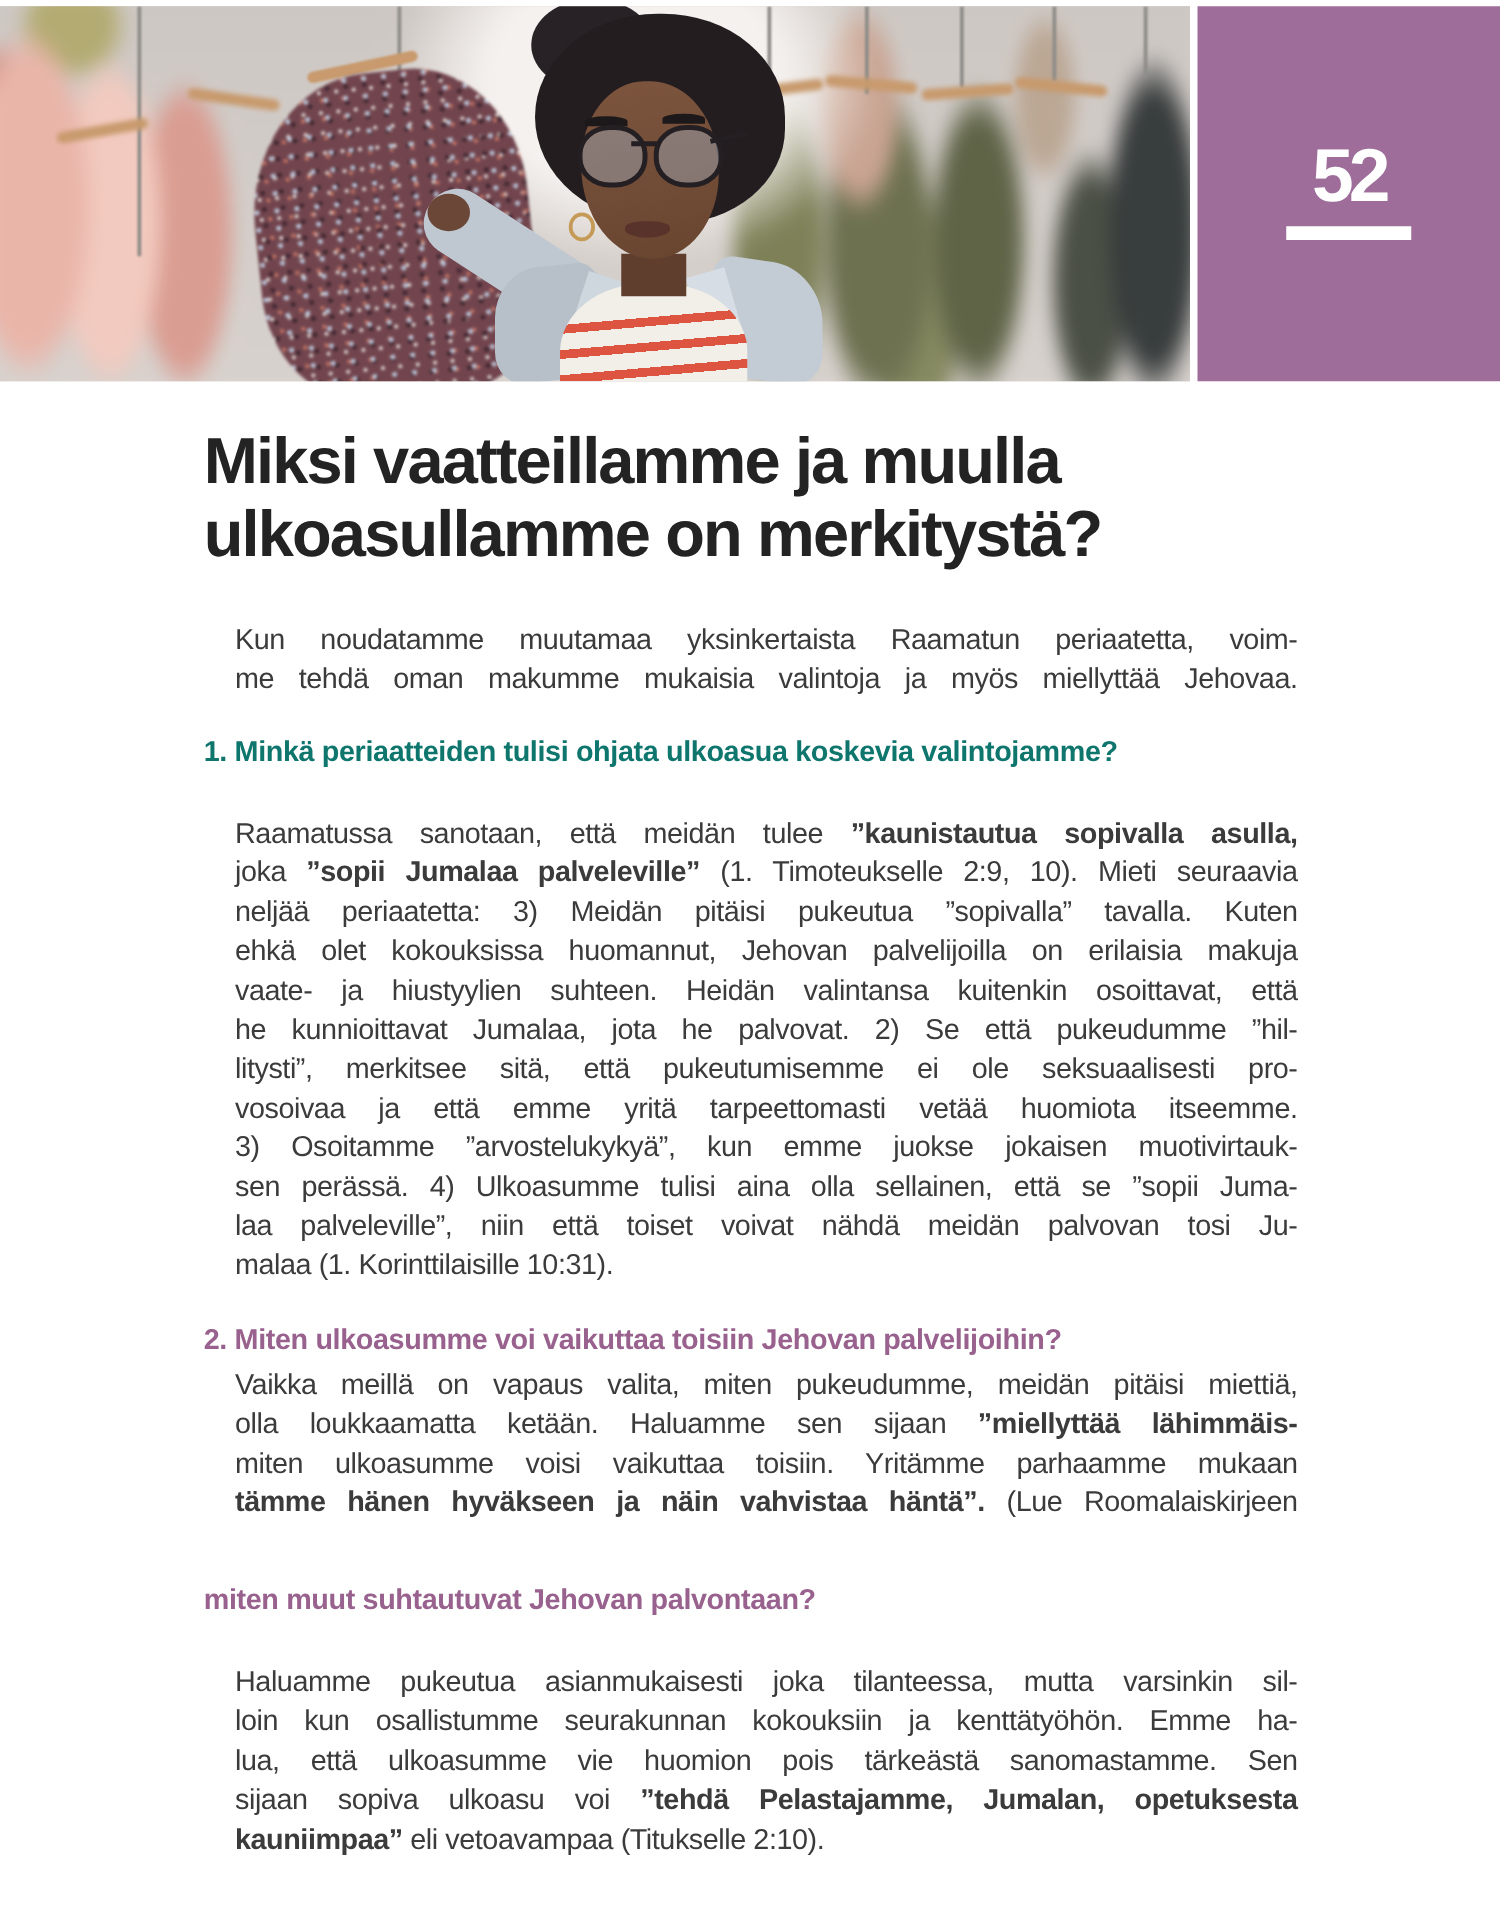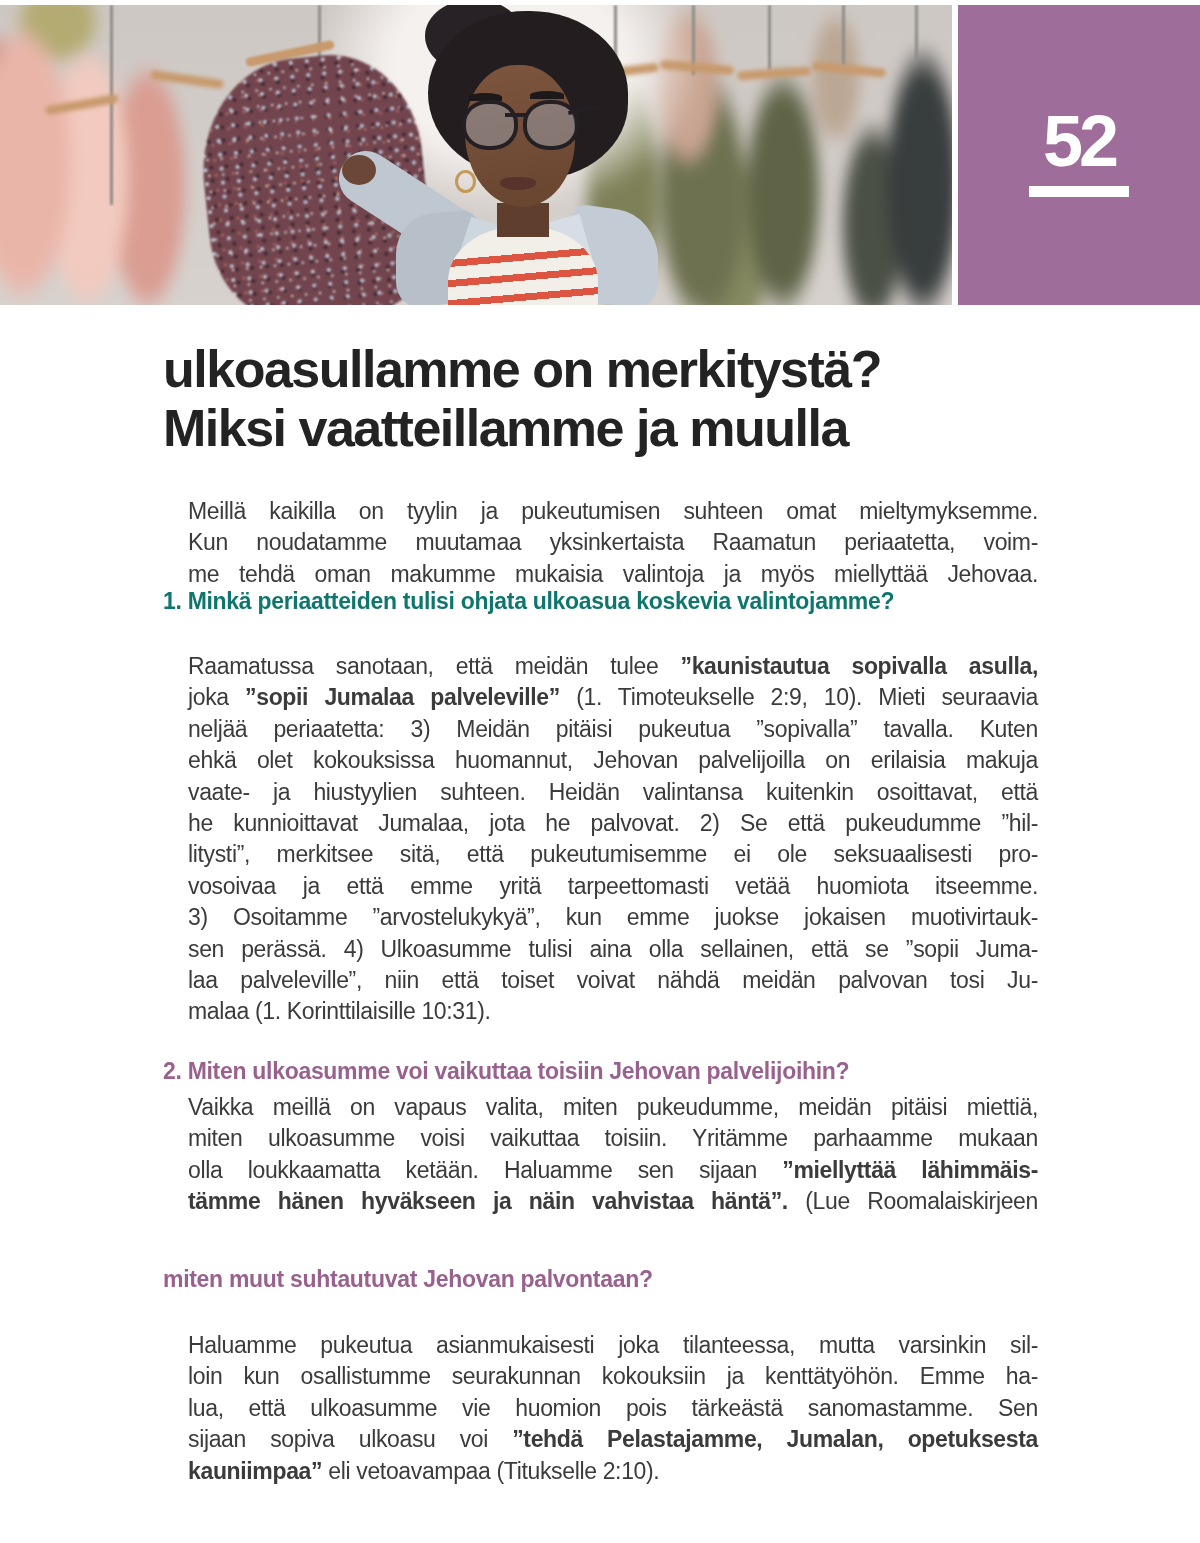--- a/index.html
+++ b/index.html
@@ -52,21 +52,21 @@
   .h-brow{width:34px;height:8px;background:#1d181a;border-radius:50% 50% 0 0;}
   .h-lens{width:48px;height:42px;border:4px solid #241f22;border-radius:46%;background:rgba(175,200,230,.35);}
   .h-bridge{left:505px;top:108px;width:22px;height:4px;background:#241f22;}
   .h-temple{left:568px;top:103px;width:30px;height:4px;background:#241f22;transform:rotate(-12deg);}
   .h-earring{left:455px;top:165px;width:15px;height:17px;border:3px solid #c59a57;border-radius:50%;}
   .h-lips{left:500px;top:172px;width:36px;height:13px;background:#57332b;border-radius:40% 40% 50% 50%;}
 
   
   .badge{position:absolute;left:958px;top:5px;width:242px;height:300px;
     display:flex;flex-direction:column;align-items:center;justify-content:center;gap:16px;}
-  .badge-num{color:#fff;font-weight:bold;font-size:72px;line-height:.78;letter-spacing:-4px;}
+  .badge-num{color:#fff;font-weight:bold;font-size:60px;line-height:.78;letter-spacing:-4px;}
   .badge-bar{width:100px;height:11px;background:#fff;}
 
   
   .title{position:absolute;left:163px;top:340px;width:900px;margin:0;
     font-size:52px;line-height:59px;font-weight:bold;letter-spacing:-1.5px;color:#232323;}
   .para{position:absolute;left:188px;width:850px;font-size:23px;line-height:31.4px;letter-spacing:-.35px;}
   .para b{font-weight:bold;}
   .justify .ln{text-align:justify;text-align-last:justify;}
   .justify .ln-last{text-align-last:left;}
   .justify.fill-last .ln-last{text-align-last:justify;}
@@ -116,26 +116,25 @@
     <div class="h-earring"></div>
     <div class="h-lips"></div>
   </div>
 
   <div class="badge" style="background:#9e6d99">
     <div class="badge-num">52</div>
     <div class="badge-bar"></div>
   </div>
 
   <h1 class="title">
+      <div class="ln">Miksi vaatteillamme ja muulla</div>
       <div class="ln ln-last">ulkoasullamme on merkitystä?</div>
-      <div class="ln">Miksi vaatteillamme ja muulla</div>
     </h1>
 
   <div class="para justify fill-last" style="top:496px">
-      <div class="ln">Meillä kaikilla on tyylin ja pukeutumisen suhteen omat mieltymyksemme.</div>
       <div class="ln">Kun noudatamme muutamaa yksinkertaista Raamatun periaatetta, voim-</div>
       <div class="ln ln-last">me tehdä oman makumme mukaisia valintoja ja myös miellyttää Jehovaa.</div>
     </div>
 
   <h2 class="heading" style="top:586px;color:#0f766e">
       <div class="ln ln-last">1. Minkä periaatteiden tulisi ohjata ulkoasua koskevia valintojamme?</div>
     </h2>
   <div class="para justify" style="top:651px">
       <div class="ln">Raamatussa sanotaan, että meidän tulee <b>”kaunistautua sopivalla asulla,</b></div>
       <div class="ln">joka <b>”sopii Jumalaa palveleville”</b> (1. Timoteukselle 2:9, 10). Mieti seuraavia</div>
@@ -149,22 +148,22 @@
       <div class="ln">sen perässä. 4) Ulkoasumme tulisi aina olla sellainen, että se ”sopii Juma-</div>
       <div class="ln">laa palveleville”, niin että toiset voivat nähdä meidän palvovan tosi Ju-</div>
       <div class="ln ln-last">malaa (1. Korinttilaisille 10:31).</div>
     </div>
 
   <h2 class="heading" style="top:1056px;color:#99628e">
       <div class="ln ln-last">2. Miten ulkoasumme voi vaikuttaa toisiin Jehovan palvelijoihin?</div>
     </h2>
   <div class="para justify" style="top:1092px">
       <div class="ln">Vaikka meillä on vapaus valita, miten pukeudumme, meidän pitäisi miettiä,</div>
+      <div class="ln">olla loukkaamatta ketään. Haluamme sen sijaan <b>”miellyttää lähimmäis-</b></div>
       <div class="ln">miten ulkoasumme voisi vaikuttaa toisiin. Yritämme parhaamme mukaan</div>
-      <div class="ln">olla loukkaamatta ketään. Haluamme sen sijaan <b>”miellyttää lähimmäis-</b></div>
       <div class="ln"><b>tämme hänen hyväkseen ja näin vahvistaa häntä”.</b> (Lue Roomalaiskirjeen</div>
     </div>
 
   <h2 class="heading" style="top:1264px;color:#99628e">
       <div class="ln ln-last">miten muut suhtautuvat Jehovan palvontaan?</div>
     </h2>
   <div class="para justify" style="top:1330px">
       <div class="ln">Haluamme pukeutua asianmukaisesti joka tilanteessa, mutta varsinkin sil-</div>
       <div class="ln">loin kun osallistumme seurakunnan kokouksiin ja kenttätyöhön. Emme ha-</div>
       <div class="ln">lua, että ulkoasumme vie huomion pois tärkeästä sanomastamme. Sen</div>

